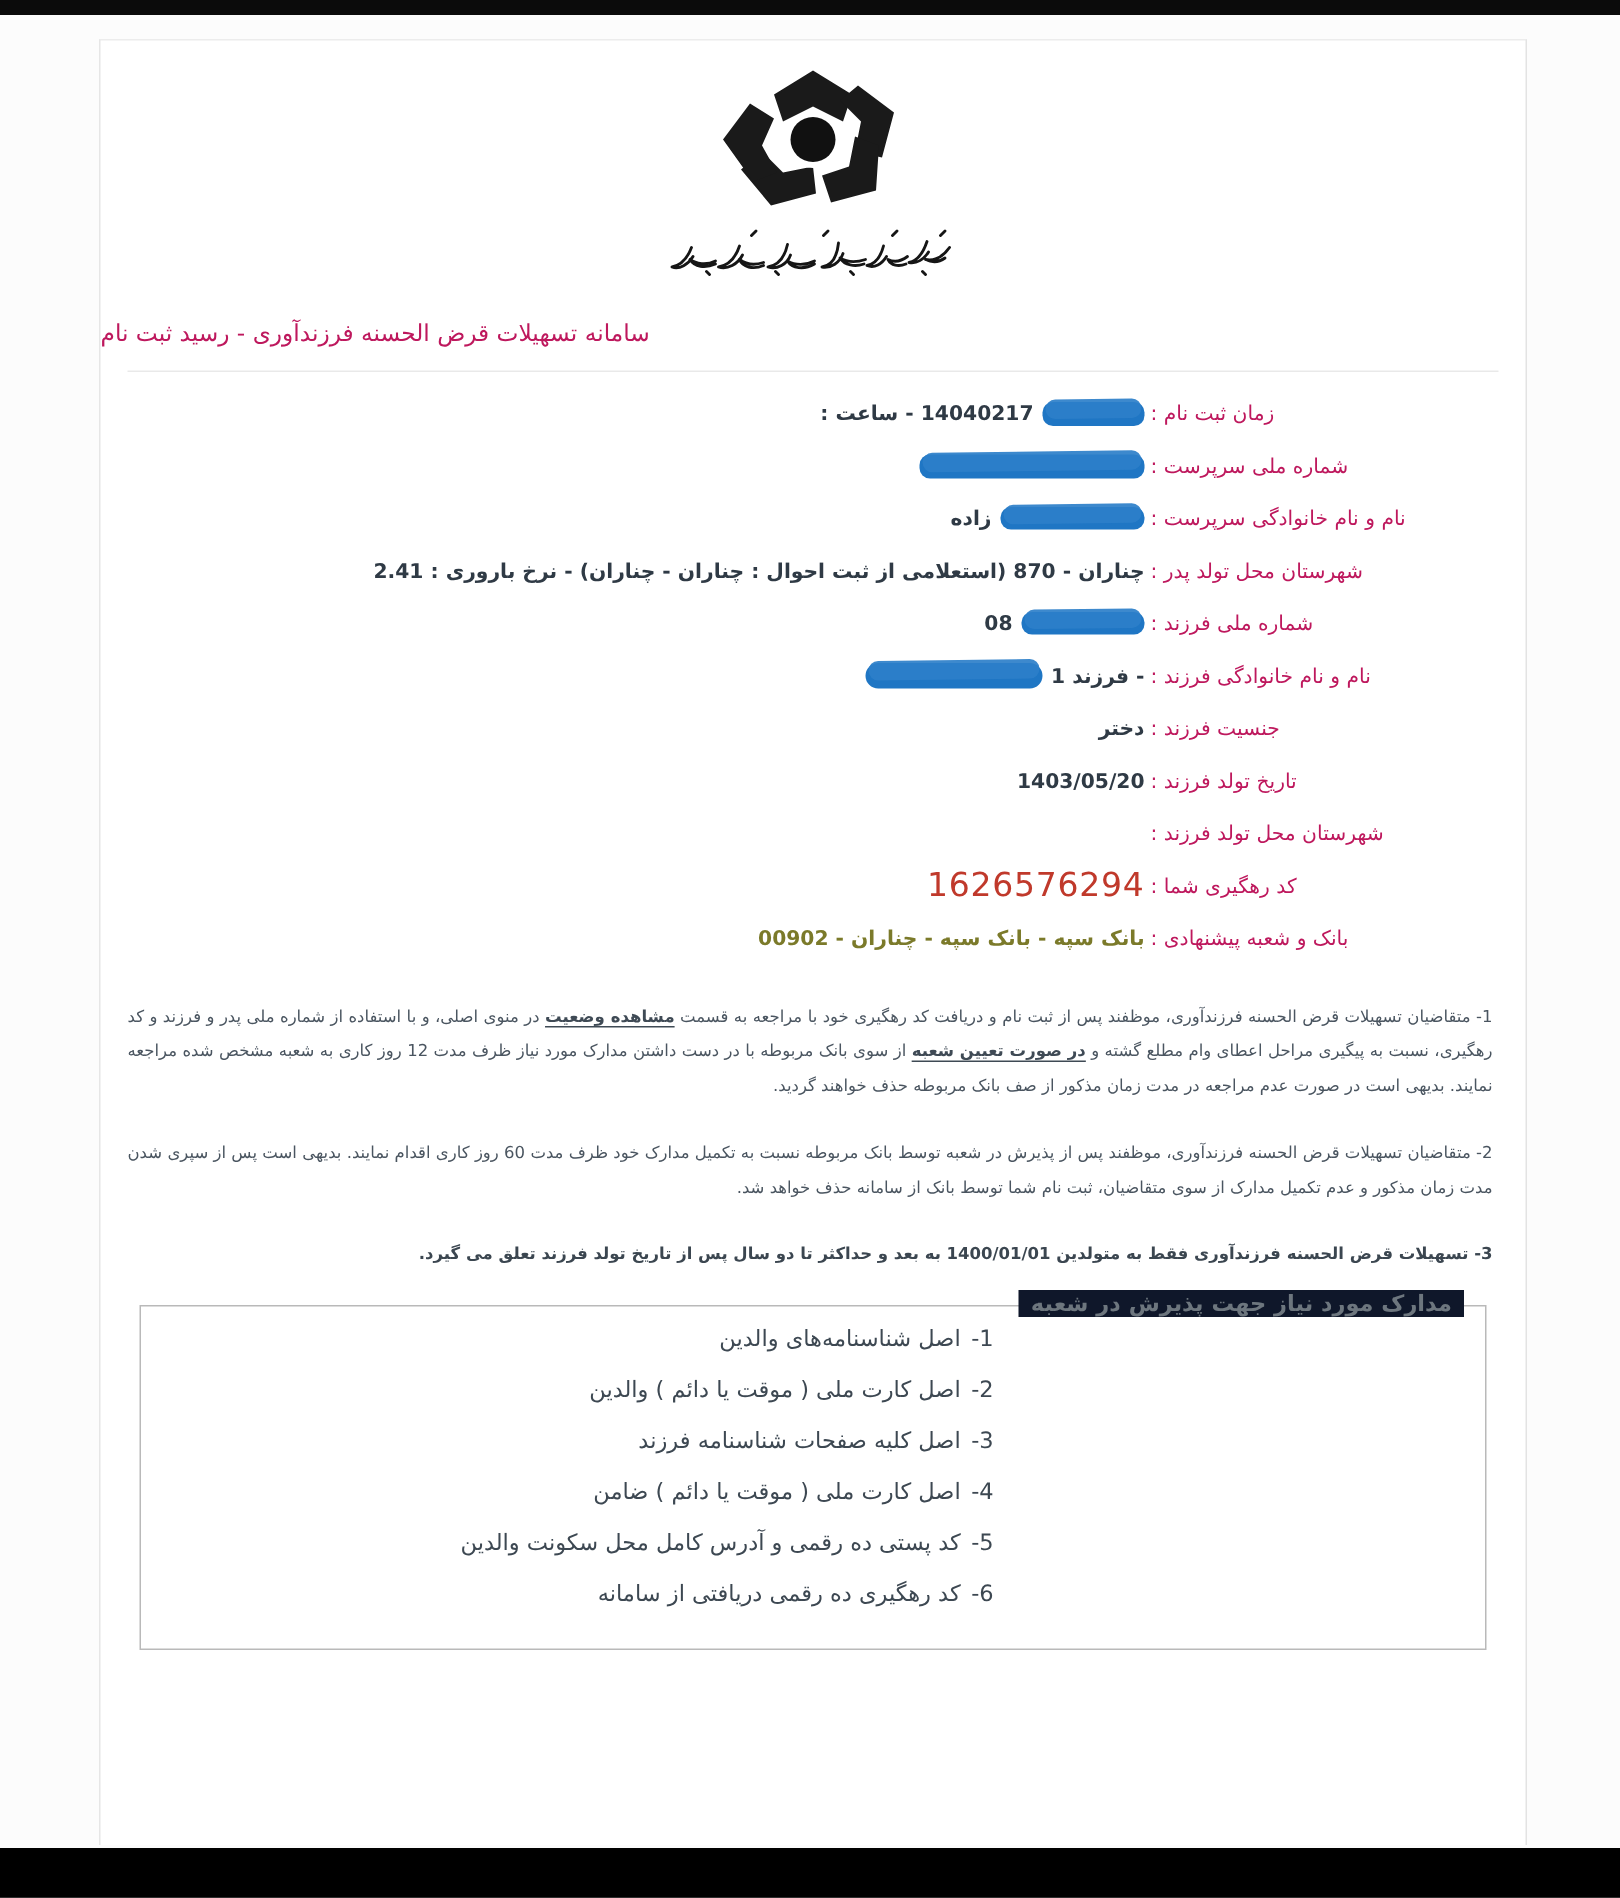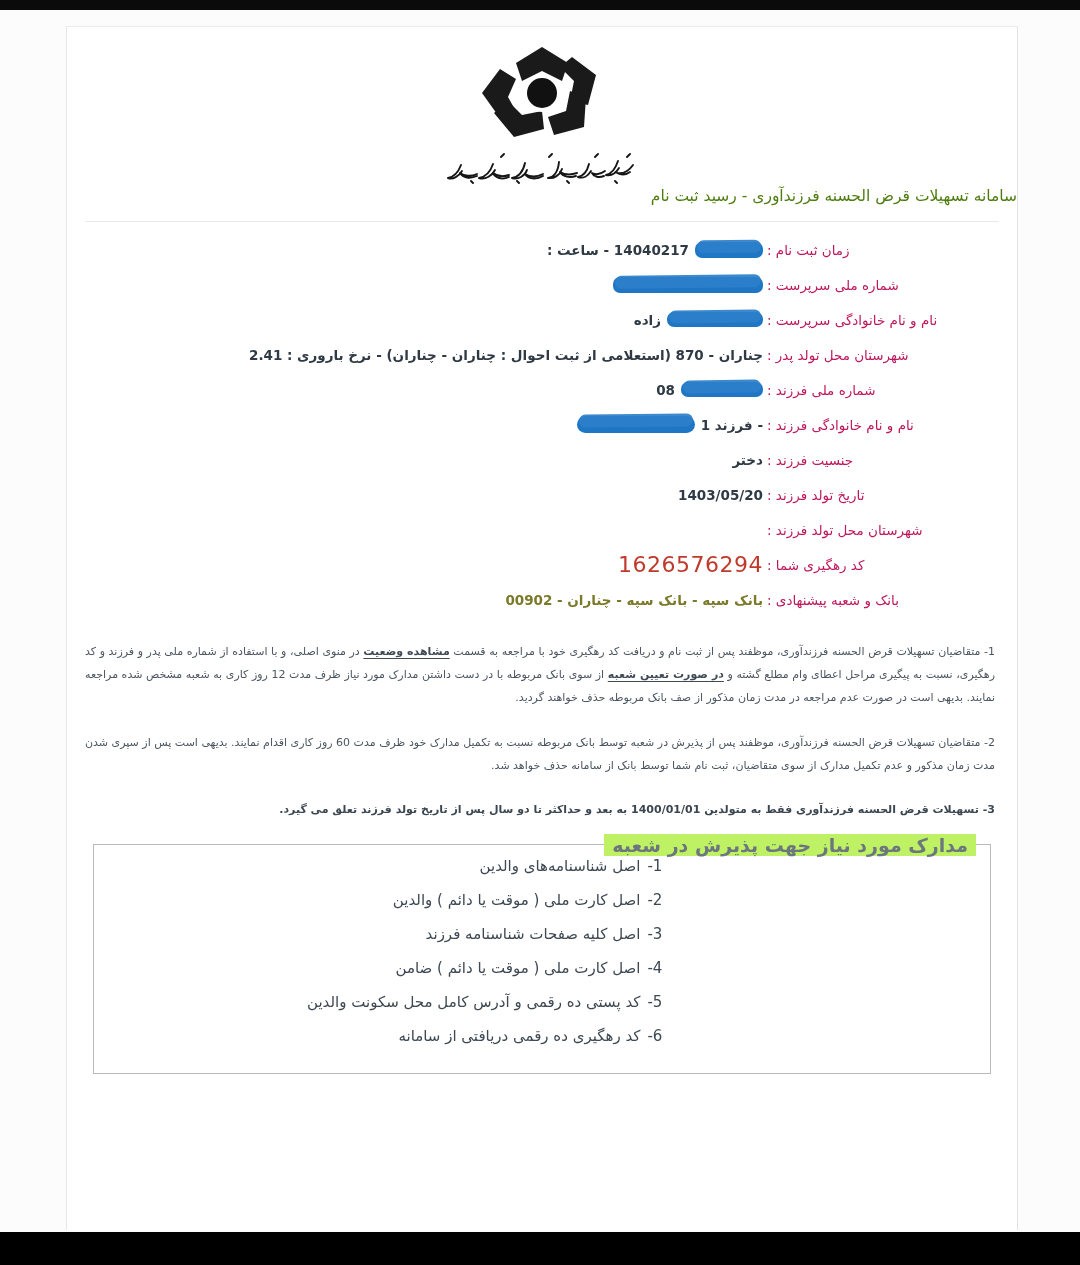--- a/index.html
+++ b/index.html
@@ -85,23 +85,24 @@
     display: inline-block;
     line-height: 0;
   }
   .logo-caption {
     margin-top: 2px;
     text-align: center;
     line-height: 0;
   }
 
   .doc-title {
-    text-align: right;
+    margin-top: 26px;
+    text-align: left;
     font-size: 15.5px;
-    color: #4d7c0f;
+    color: #be185d;
     font-weight: 400;
     letter-spacing: 0px;
   }
 
   .title-rule {
     margin: 16px 18px 0 18px;
     height: 1px;
     background: #e9e9e9;
   }
 
@@ -202,23 +203,23 @@
   .docbox {
     margin: 16px 26px 0 26px;
     border: 1px solid #b9b9b9;
     padding: 14px 18px 10px 18px;
     position: relative;
   }
   .docbox-legend {
     position: absolute;
     top: -11px;
     right: 14px;
-    background: #bef264;
+    background: #0f172a;
     padding: 0 8px;
-    font-size: 19px;
+    font-size: 15px;
     font-weight: 700;
     color: #6d767e;
     white-space: nowrap;
   }
   .doclist {
     list-style: none;
     margin: 0;
     padding: 0;
   }
   .doclist li {

